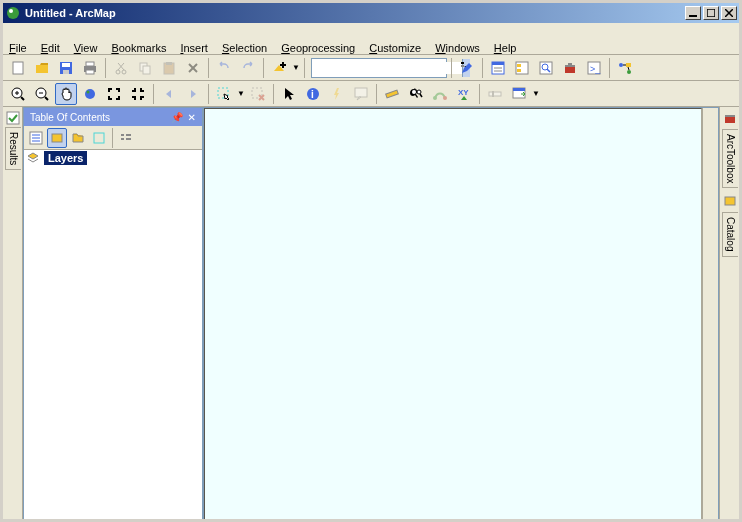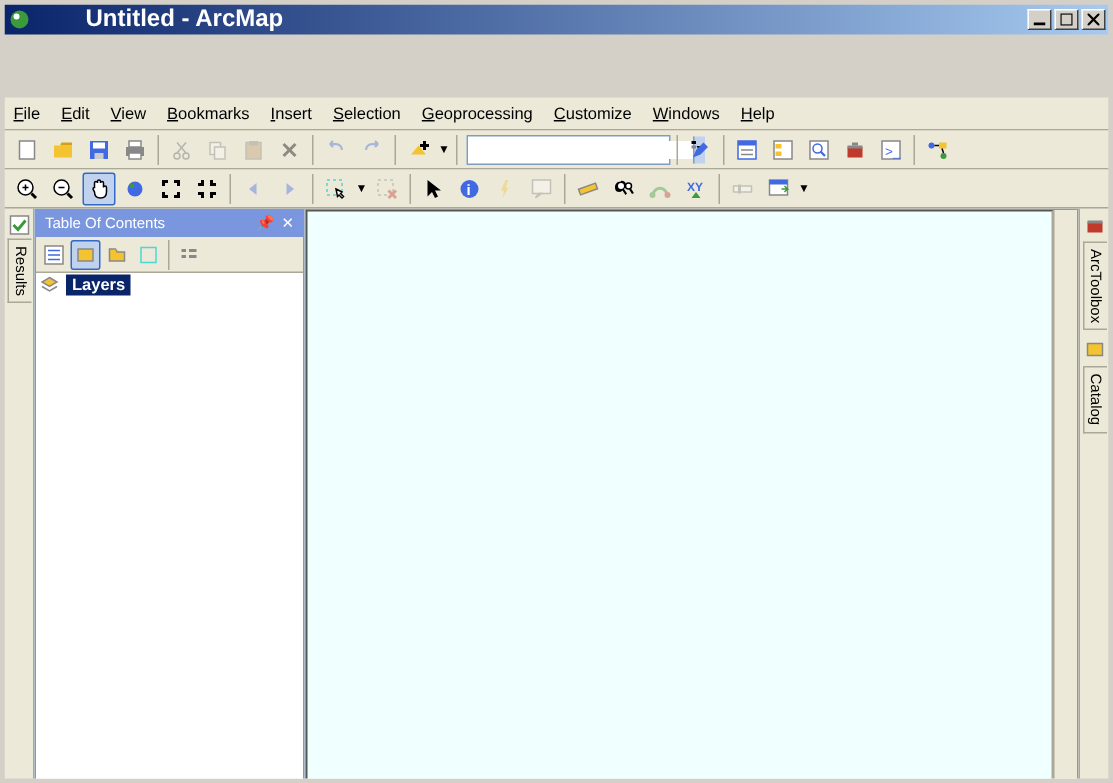--- a/index.html
+++ b/index.html
@@ -1,24 +1,24 @@
 <!DOCTYPE html>
 <html><head>
 <meta charset="utf-8">
 <style>
 * { box-sizing: border-box; margin: 0; padding: 0; font-family: Tahoma, Arial, sans-serif; }
 body { width: 742px; height: 522px; background: #d4d0c8; overflow: hidden; border: 3px solid #d4d0c8; }
 
 .titlebar { height: 20px; background: linear-gradient(to right, #0a246a, #a6caf0); display: flex; align-items: center; padding: 0 2px; }
 .titlebar-icon { width: 16px; height: 16px; margin-right: 4px; }
-.titlebar-text { color: #fff; font-size: 16px; font-weight: bold; flex: 1; margin-left: 32px; }
+.titlebar-text { color: #fff; font-size: 11px; font-weight: bold; flex: 1; }
 .titlebar-btns { display: flex; gap: 2px; }
 .titlebar-btn { width: 16px; height: 14px; background: #d4d0c8; border: 1px solid #fff; border-right-color: #404040; border-bottom-color: #404040; display: flex; align-items: center; justify-content: center; font-size: 9px; font-weight: bold; cursor: pointer; }
 
-.menubar { height: 22px; background: #ece9d8; display: flex; align-items: center; padding: 0 6px; gap: 14px; border-bottom: 1px solid #aca899; margin-top: 42px; }
+.menubar { height: 32px; background: #ece9d8; display: flex; align-items: flex-end; padding: 0 6px; gap: 14px; border-bottom: 1px solid #aca899; }
 .menu-item { font-size: 11px; cursor: pointer; }
 .menu-item .u { text-decoration: underline; }
 
 .toolbar { height: 26px; background: #ece9d8; display: flex; align-items: center; padding: 0 4px; gap: 2px; border-bottom: 1px solid #aca899; position: relative; }
 .tool-btn { width: 22px; height: 22px; display: flex; align-items: center; justify-content: center; cursor: pointer; border: 1px solid transparent; border-radius: 2px; }
 .tool-btn.disabled { opacity: 0.4; cursor: default; }
 .tool-btn.active { background: #c1d2ee; border: 1px solid #316ac5; }
 .tool-sep { width: 1px; height: 20px; background: #aca899; margin: 0 2px; }
 .scale-box { width: 136px; height: 20px; border: 1px solid #7f9db9; background: #fff; margin-left: 2px; display: flex; align-items: center; }
 .scale-box input { flex: 1; border: none; font-size: 11px; padding: 0 4px; outline: none; }

